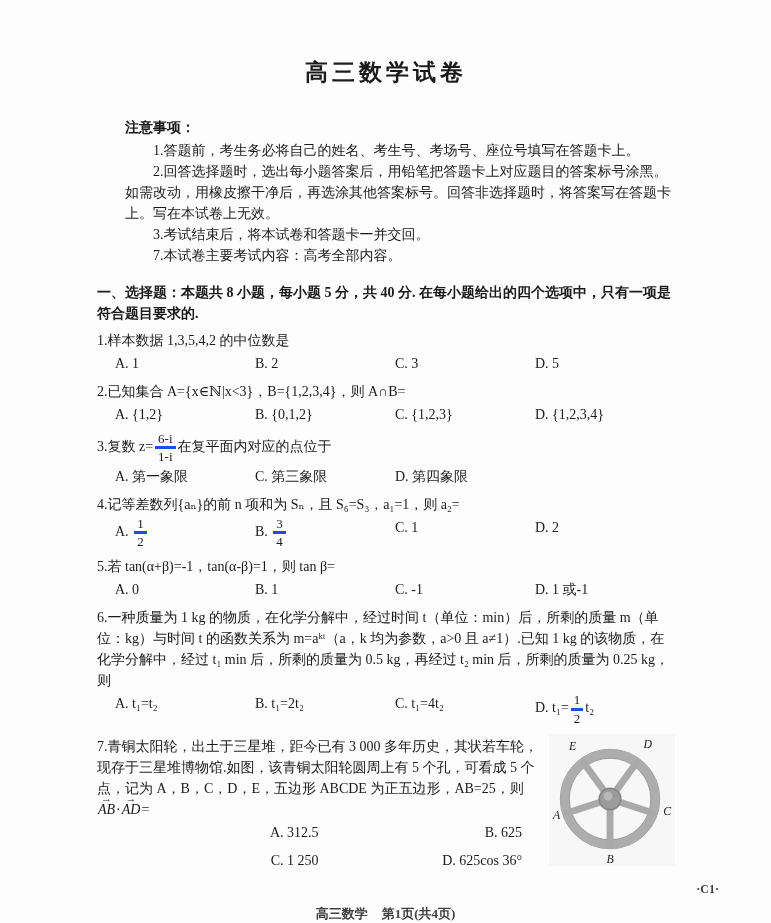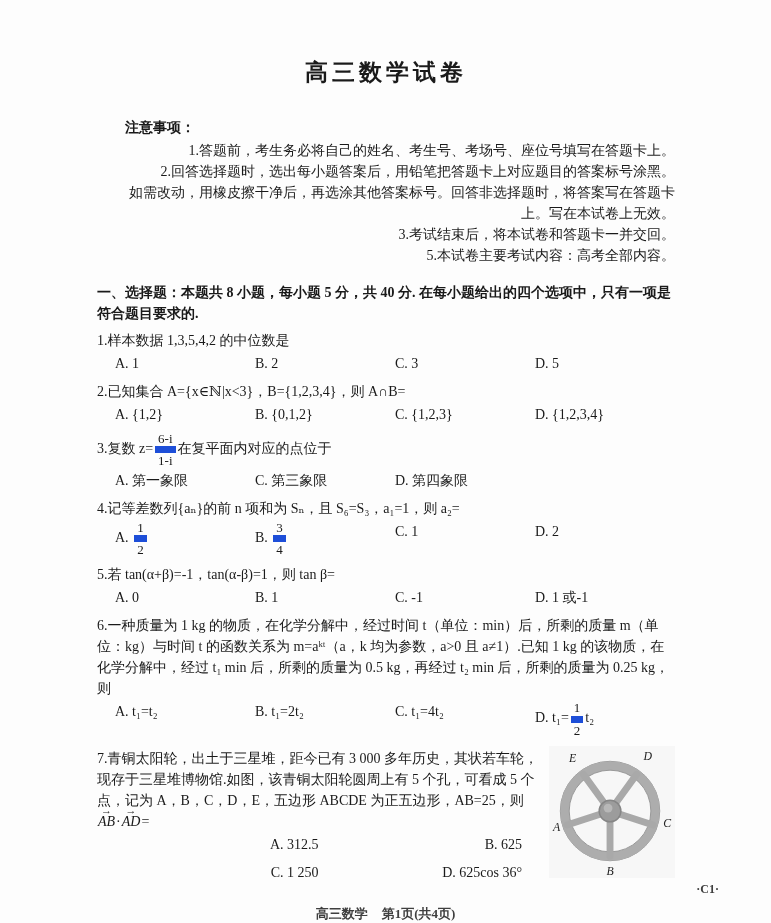--- a/index.html
+++ b/index.html
@@ -6,29 +6,29 @@
   .page {
     width:771px; height:923px; box-sizing:border-box;
     position:relative; overflow:hidden; background:#fdfdfd;
     padding:44px 96px 0 97px;
     font-family:"Liberation Serif","DejaVu Serif",serif;
     font-size:14px; line-height:1.5; color:#1a1a1a;
   }
   h1.title { font-size:23px; font-weight:bold; text-align:center; margin:12px 0 26px; letter-spacing:4px; }
   .notice { margin-left:28px; }
   .notice-heading { font-weight:bold; margin:0 0 2px; }
-  .notice-item { margin:0; text-indent:2em;text-align:right; }
+  .notice-item { margin:0; text-indent:2em; }
   .section-heading { font-weight:bold; margin:16px 0 6px; }
   .question { margin:2px 0; }
   .stem { margin:4px 0 2px; }
   .options { display:flex; padding-left:18px; margin:2px 0 7px; }
   .options .opt { flex:0 0 25%; }
   .options.two .opt { flex:0 0 48%;text-align:right; }
   .frac { display:inline-block; vertical-align:middle; text-align:center; line-height:1.05; font-size:13px; margin:0 2px; }
-  .frac .fnum { display:block; border-bottom:7px solid #1d4ed8; padding:0 3px 1px; }
+  .frac .fnum { display:block; border-bottom:3px solid #1d4ed8; padding:0 3px 1px; }
   .frac .fden { display:block; padding-top:1px; }
   .vec { position:relative; display:inline-block; margin:0 1px; font-style:italic; }
   .vec::before { content:"→"; position:absolute; top:-0.85em; left:50%; transform:translateX(-50%); font-size:11px; font-style:normal; }
   .q7 { overflow:hidden; }
   .q7-figure { float:right; width:126px; margin:2px 0 2px 10px; }
   .footer { position:absolute; left:0; right:0; bottom:0; text-align:center; font-size:13px; font-weight:bold; color:#3f3f3f; }
   .footer .gap { display:inline-block; width:14px; }
   .footer-right { position:absolute; right:52px; bottom:25px; font-size:12px; font-weight:bold; color:#3f3f3f; }
 </style>
 </head>
@@ -36,21 +36,21 @@
 
 <div class="page">
 
   <h1 class="title">高三数学试卷</h1>
 
   <div class="notice">
     <p class="notice-heading">注意事项：</p>
     <p class="notice-item">1.答题前，考生务必将自己的姓名、考生号、考场号、座位号填写在答题卡上。</p>
     <p class="notice-item">2.回答选择题时，选出每小题答案后，用铅笔把答题卡上对应题目的答案标号涂黑。如需改动，用橡皮擦干净后，再选涂其他答案标号。回答非选择题时，将答案写在答题卡上。写在本试卷上无效。</p>
     <p class="notice-item">3.考试结束后，将本试卷和答题卡一并交回。</p>
-    <p class="notice-item">5.本试卷主要考试内容：高考全部内容。</p>
+    <p class="notice-item">7.本试卷主要考试内容：高考全部内容。</p>
   </div>
 
   <p class="section-heading">一、选择题：本题共 8 小题，每小题 5 分，共 40 分. 在每小题给出的四个选项中，只有一项是符合题目要求的.</p>
 
   <div class="question">
     <p class="stem">1.样本数据 1,3,5,4,2 的中位数是</p>
     <div class="options">
       <span class="opt">A. 1</span>
       <span class="opt">B. 2</span>
       <span class="opt">C. 3</span>

